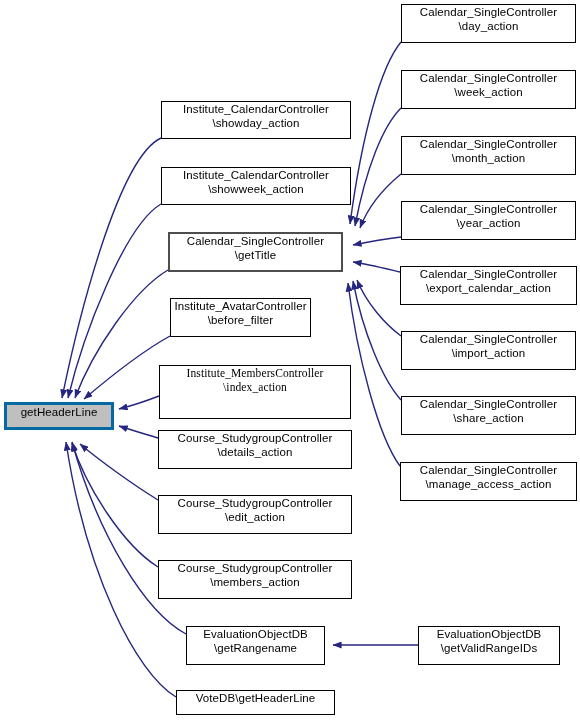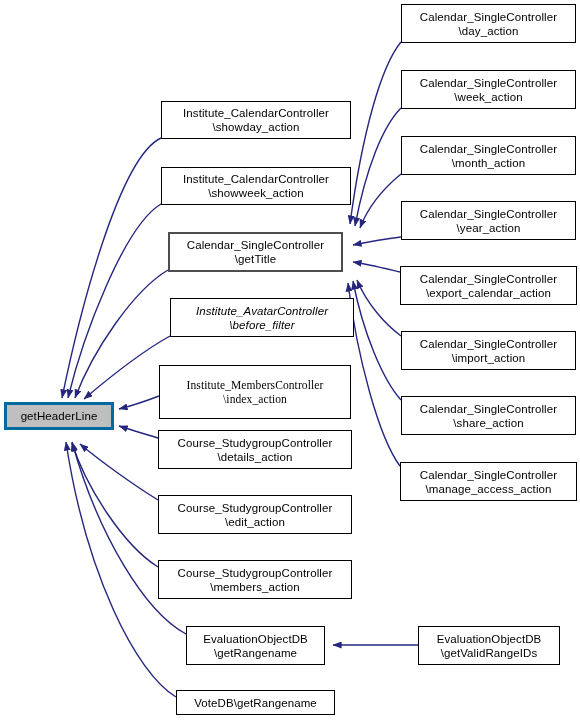--- a/index.html
+++ b/index.html
@@ -21,21 +21,20 @@
     left: 0;
     top: 0;
     width: 580px;
     height: 723px;
     pointer-events: none;
   }
   .node {
     position: absolute;
     box-sizing: border-box;
     display: flex;
-    align-items: center;
     justify-content: center;
     text-align: center;
     background: #ffffff;
     border: 1px solid #000000;
     color: #000000;
     font-size: 11.5px;
     line-height: 14px;
     letter-spacing: 0.1px;
     white-space: pre;
     z-index: 2;
@@ -85,33 +84,33 @@
       </g>
   </svg>
   <div id="nodes">
       <div class="node root" style="left: 4px; top: 402px; width: 110px; height: 28px;"><span class="node-label">getHeaderLine</span></div>
       <div class="node" style="left: 161px; top: 101px; width: 190px; height: 38px;"><span class="node-label">Institute_CalendarController
 \showday_action</span></div>
       <div class="node" style="left: 161px; top: 167px; width: 190px; height: 38px;"><span class="node-label">Institute_CalendarController
 \showweek_action</span></div>
       <div class="node highlight" style="left: 168px; top: 232px; width: 175px; height: 40px;"><span class="node-label">Calendar_SingleController
 \getTitle</span></div>
-      <div class="node" style="left: 170px; top: 298px; width: 184px; height: 39px; font-style: italic;"><span class="node-label">Institute_AvatarController
+      <div class="node" style="left: 170px; top: 298px; width: 141px; height: 39px;"><span class="node-label">Institute_AvatarController
 \before_filter</span></div>
       <div class="node" style="left: 159px; top: 365px; width: 192px; height: 54px; font-family: Liberation Serif, serif;"><span class="node-label">Institute_MembersController
 \index_action</span></div>
       <div class="node" style="left: 158px; top: 430px; width: 194px; height: 39px;"><span class="node-label">Course_StudygroupController
 \details_action</span></div>
       <div class="node" style="left: 158px; top: 495px; width: 194px; height: 39px;"><span class="node-label">Course_StudygroupController
 \edit_action</span></div>
       <div class="node" style="left: 158px; top: 560px; width: 194px; height: 39px;"><span class="node-label">Course_StudygroupController
 \members_action</span></div>
       <div class="node" style="left: 186px; top: 626px; width: 139px; height: 39px;"><span class="node-label">EvaluationObjectDB
 \getRangename</span></div>
-      <div class="node" style="left: 176px; top: 690px; width: 159px; height: 25px;"><span class="node-label">VoteDB\getRangename</span></div>
+      <div class="node" style="left: 176px; top: 690px; width: 159px; height: 25px;"><span class="node-label">VoteDB\getHeaderLine</span></div>
       <div class="node" style="left: 401px; top: 4px; width: 175px; height: 39px;"><span class="node-label">Calendar_SingleController
 \day_action</span></div>
       <div class="node" style="left: 401px; top: 70px; width: 175px; height: 39px;"><span class="node-label">Calendar_SingleController
 \week_action</span></div>
       <div class="node" style="left: 401px; top: 136px; width: 175px; height: 39px;"><span class="node-label">Calendar_SingleController
 \month_action</span></div>
       <div class="node" style="left: 401px; top: 201px; width: 175px; height: 39px;"><span class="node-label">Calendar_SingleController
 \year_action</span></div>
       <div class="node" style="left: 400px; top: 266px; width: 177px; height: 39px;"><span class="node-label">Calendar_SingleController
 \export_calendar_action</span></div>

